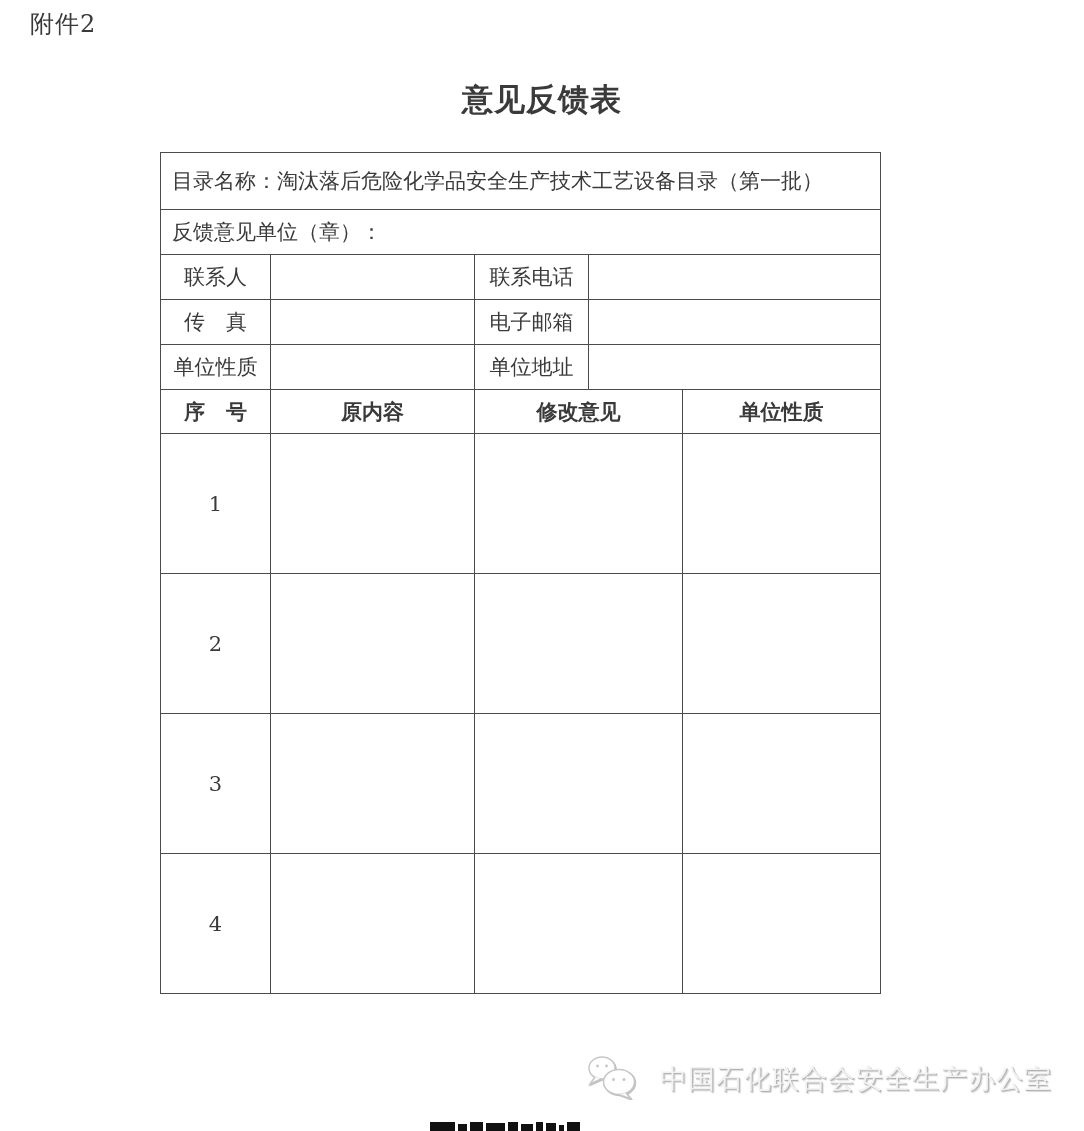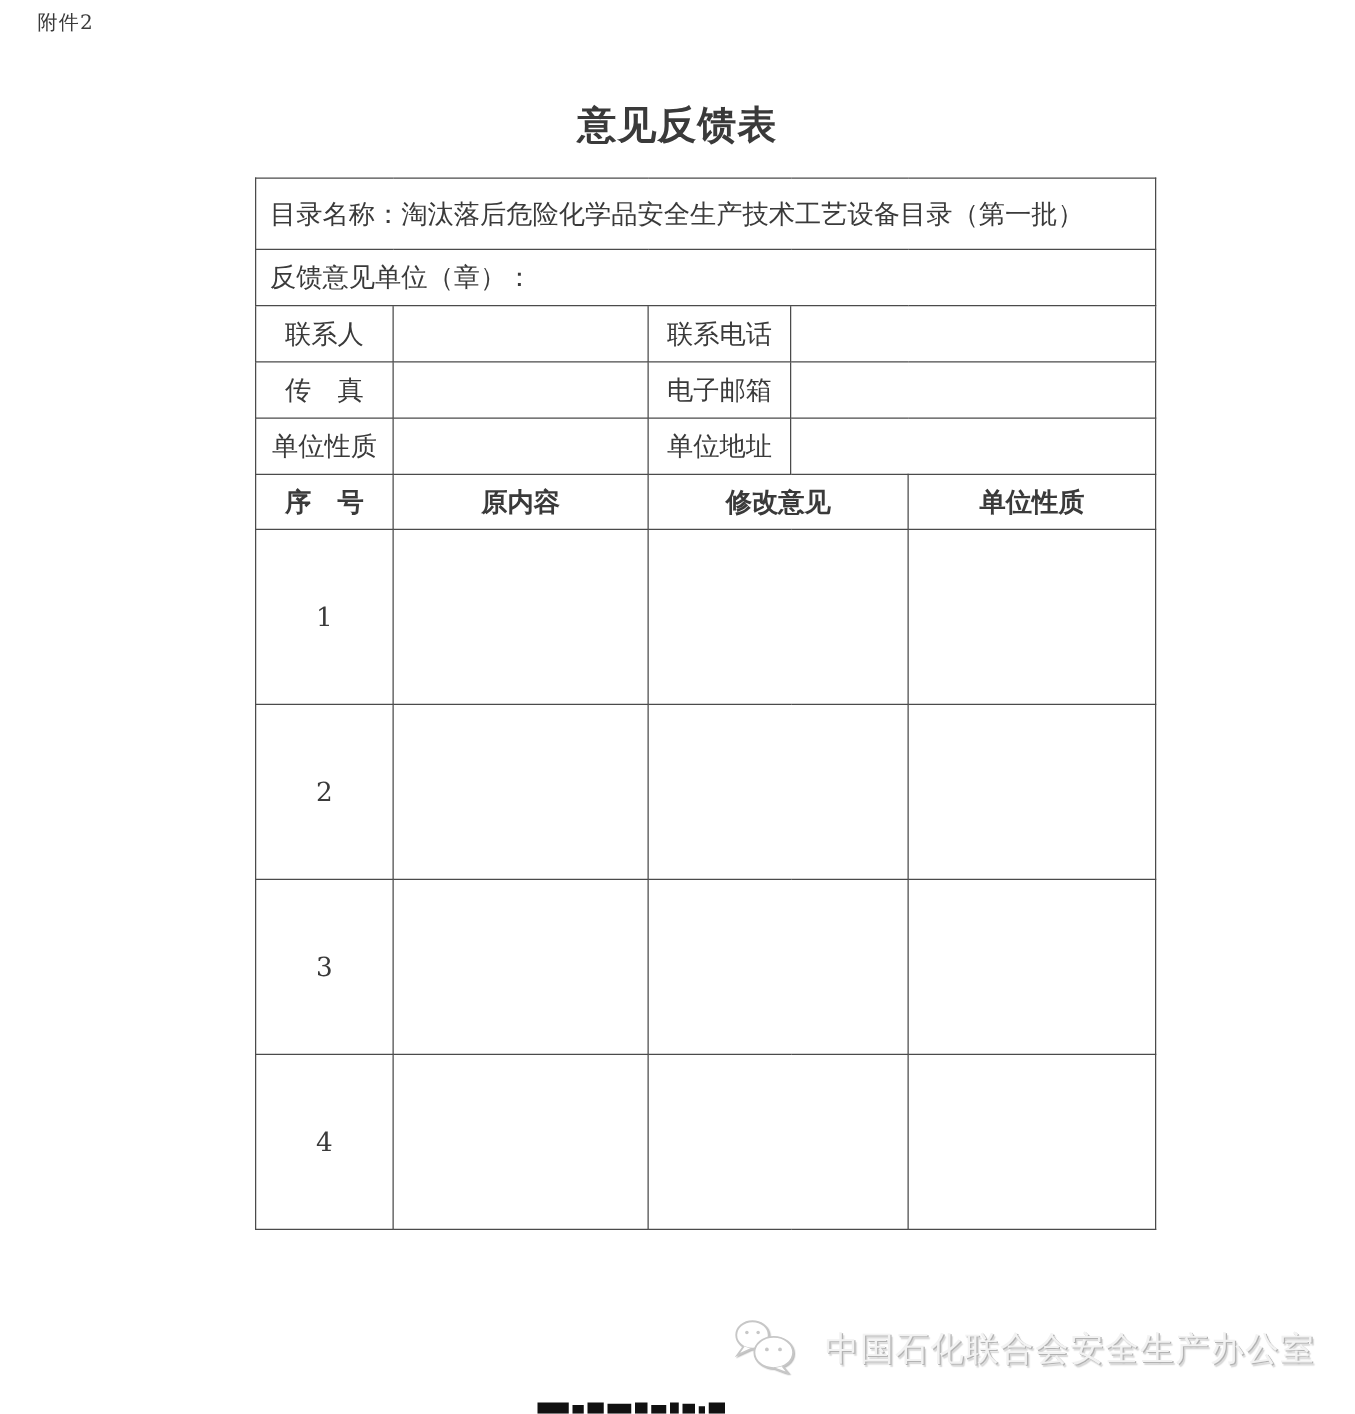--- a/index.html
+++ b/index.html
@@ -7,39 +7,38 @@
   body {
     width: 1084px; height: 1131px;
     position: relative;
     overflow: hidden;
     font-family: "DejaVu Serif", "Liberation Serif", serif;
     color: #3a3a3a;
   }
   .attachment-label {
     position: absolute;
     left: 30px; top: 8px;
-    font-size: 16px;
+    font-size: 24px;
     letter-spacing: 1px;
   }
   .page-title {
     position: absolute;
     left: 0; top: 79px;
     width: 100%;
     text-align: center;
     font-size: 31px;
     font-weight: bold;
     letter-spacing: 1px;
   }
   table.form {
     position: absolute;
-    left: 160px; top: 142px;
+    left: 160px; top: 152px;
     width: 720px;
     border-collapse: collapse;
     table-layout: fixed;
-    margin-left: 44px;
   }
   table.form td {
     border: 1px solid #4b4b4b;
     font-size: 21px;
     vertical-align: middle;
     overflow: hidden;
     white-space: nowrap;
   }
   tr.r-catalog { height: 57px; }
   tr.r-small   { height: 45px; }

